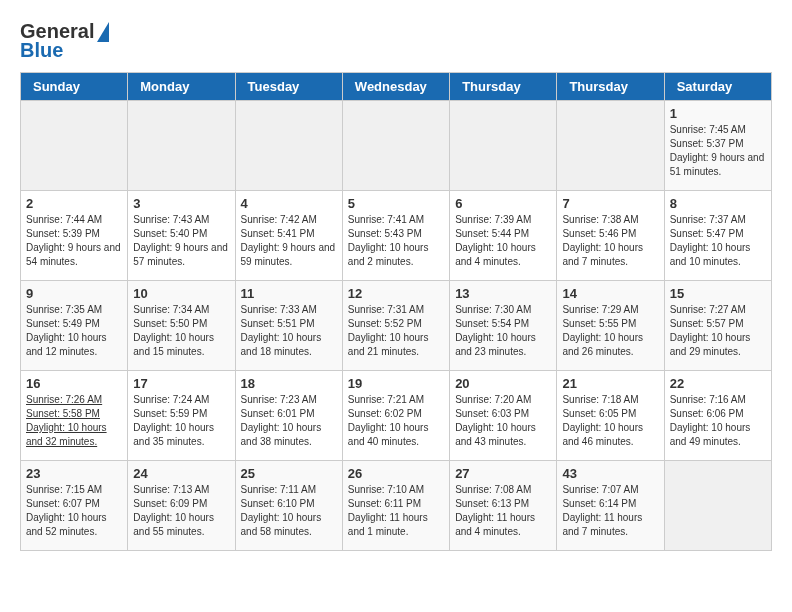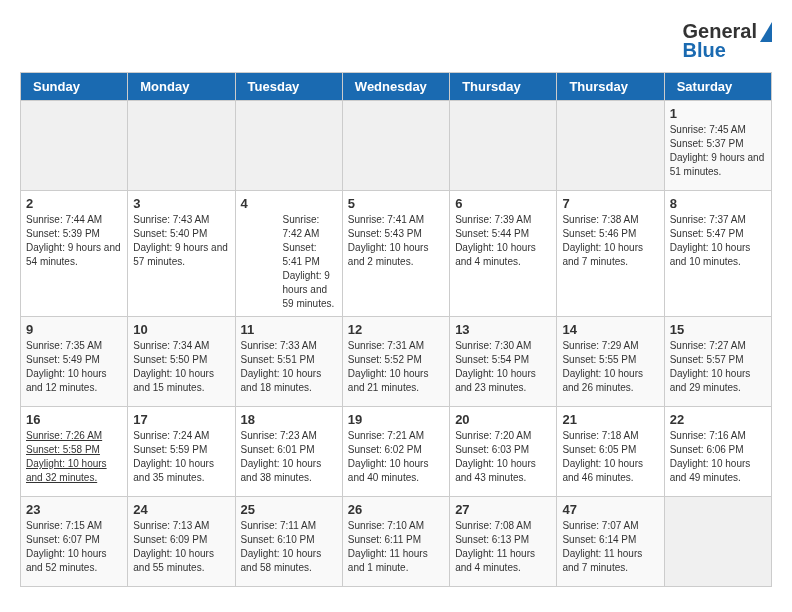--- a/index.html
+++ b/index.html
@@ -5,21 +5,21 @@
     * { box-sizing: border-box; margin: 0; padding: 0; }
     body {
       font-family: Arial, sans-serif;
       background: #fff;
       width: 792px;
       min-height: 612px;
       padding: 20px;
     }
     .header-area {
       display: flex;
-      justify-content: flex-end;
+      justify-content: flex-start;
       align-items: flex-start;
       margin-bottom: 10px;
     }
     .logo-wrapper {
       display: flex;
       align-items: center;
     }
     .title-area {
       text-align: right;
     }
@@ -128,21 +128,21 @@
 Daylight: 9 hours and 54 minutes.</div>
         </td>
         <td>
           <span class="day-number">3</span>
           <div class="day-info" style="white-space: pre-line;">Sunrise: 7:43 AM
 Sunset: 5:40 PM
 Daylight: 9 hours and 57 minutes.</div>
         </td>
         <td>
           <span class="day-number">4</span>
-          <div class="day-info" style="white-space: pre-line; margin-left: 42px;">Sunrise: 7:42 AM
+          <div class="day-info" style="white-space: pre-line;">Sunrise: 7:42 AM
 Sunset: 5:41 PM
 Daylight: 9 hours and 59 minutes.</div>
         </td>
         <td>
           <span class="day-number">5</span>
           <div class="day-info" style="white-space: pre-line;">Sunrise: 7:41 AM
 Sunset: 5:43 PM
 Daylight: 10 hours and 2 minutes.</div>
         </td>
         <td>
@@ -277,21 +277,21 @@
 Sunset: 6:11 PM
 Daylight: 11 hours and 1 minute.</div>
         </td>
         <td>
           <span class="day-number">27</span>
           <div class="day-info" style="white-space: pre-line;">Sunrise: 7:08 AM
 Sunset: 6:13 PM
 Daylight: 11 hours and 4 minutes.</div>
         </td>
         <td>
-          <span class="day-number">47</span>
+          <span class="day-number">43</span>
           <div class="day-info" style="white-space: pre-line;">Sunrise: 7:07 AM
 Sunset: 6:14 PM
 Daylight: 11 hours and 7 minutes.</div>
         </td>
         <td class="empty-cell"></td>
       </tr>
     </tbody>
 </table>
 
 </body></html>

